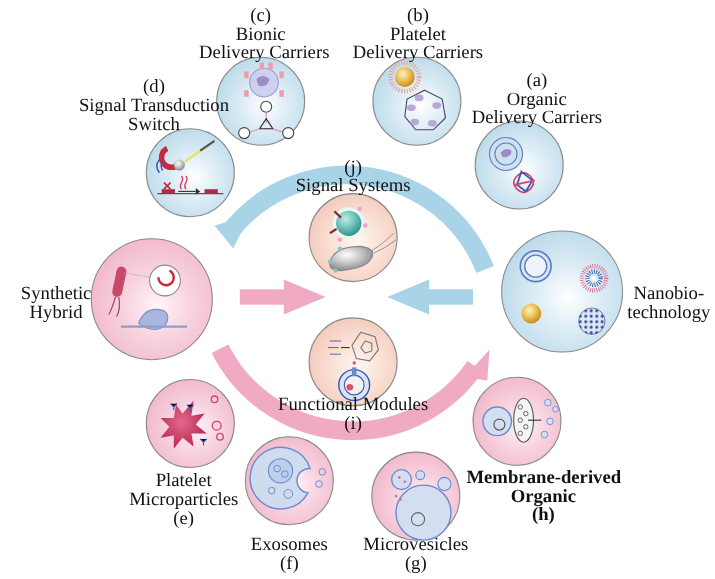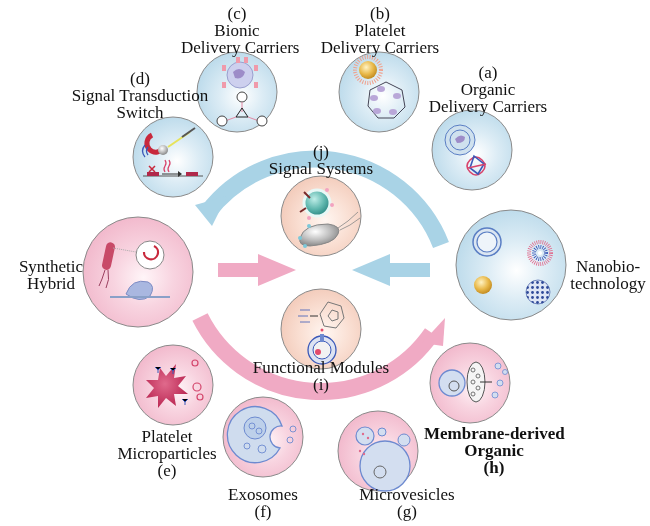--- a/index.html
+++ b/index.html
@@ -305,21 +305,21 @@
     <span>Platelet</span>
     <span>Microparticles</span>
     <span>(e)</span>
   </div>
 
   <div class="lbl" style="left:218px; top:486px; width:90px;text-align:center;">
     <span>Exosomes</span>
     <span>(f)</span>
   </div>
 
-  <div class="lbl" style="left:326px; top:486px; width:104px;margin-left:29px;">
+  <div class="lbl" style="left:326px; top:486px; width:104px;">
     <span>Microvesicles</span>
     <span>(g)</span>
   </div>
 
   <div class="lbl" style="left:424px; top:425px; width:140px;font-weight:bold;">
     <span>Membrane-derived</span>
     <span>Organic</span>
     <span>(h)</span>
   </div>
 </div>

